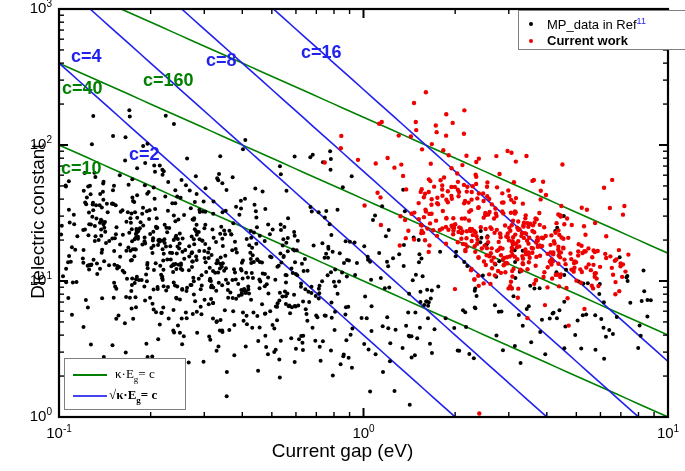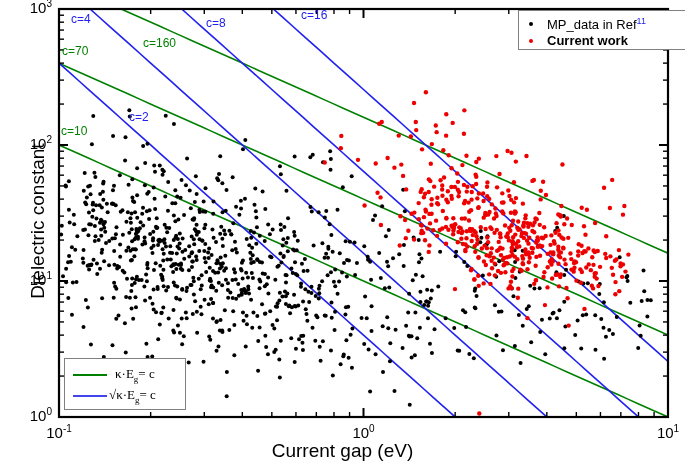--- a/index.html
+++ b/index.html
@@ -5,21 +5,21 @@
   html,body{margin:0;padding:0;background:#fff;}
   body{width:685px;height:471px;position:relative;overflow:hidden;
        font-family:"Liberation Sans",sans-serif;color:#000;}
   #fig{position:absolute;left:0;top:0;width:685px;height:471px;}
   .axis-title{position:absolute;font-size:19px;color:#000;white-space:nowrap;}
   #xtitle{left:0;top:440px;width:685px;text-align:center;}
   #ytitle{left:-92px;top:210px;width:260px;text-align:center;
           transform:rotate(-90deg);transform-origin:center center;}
   .ticklbl{position:absolute;font-size:15px;color:#000;white-space:nowrap;}
   .ticklbl sup{font-size:10px;vertical-align:super;}
-  .linelbl{position:absolute;font-size:12px;white-space:nowrap;font-weight:400;}
+  .linelbl{position:absolute;font-size:18px;white-space:nowrap;font-weight:700;margin-top:34px;}
   .lbl-green{color:#008000;}
   .lbl-blue{color:#2222ee;}
   .legbox{position:absolute;background:#fff;border:1px solid #808080;box-sizing:border-box;}
   #legend-data{left:518px;top:10px;width:170px;height:40px;}
   #legend-lines{left:64px;top:358px;width:122px;height:52px;}
   .legrow{position:absolute;display:flex;align-items:center;white-space:nowrap;}
   .legtxt{font-size:13px;color:#000;}
   .legtxt sup{font-size:9px;vertical-align:super;color:#2222ee;}
   .legtxt sub{font-size:9px;vertical-align:sub;}
   .dotmark{width:4px;height:4px;border-radius:50%;display:inline-block;}
@@ -1541,21 +1541,21 @@
       <div class="ticklbl" style="left: 52px; top: -2px; transform: translateX(-100%);">10<sup>3</sup></div>
       <div class="ticklbl" style="left: 52px; top: 134px; transform: translateX(-100%);">10<sup>2</sup></div>
       <div class="ticklbl" style="left: 52px; top: 270px; transform: translateX(-100%);">10<sup>1</sup></div>
       <div class="ticklbl" style="left: 52px; top: 406px; transform: translateX(-100%);">10<sup>0</sup></div>
     </div>
   <div id="linelabels">
       <div class="linelbl lbl-blue" style="left: 71px; top: 12px;">c=4</div>
       <div class="linelbl lbl-blue" style="left: 206px; top: 16px; text-align: center;">c=8</div>
       <div class="linelbl lbl-blue" style="left: 301px; top: 8px;">c=16</div>
       <div class="linelbl lbl-green" style="left: 143px; top: 36px;">c=160</div>
-      <div class="linelbl lbl-green" style="left: 62px; top: 44px;">c=70</div>
+      <div class="linelbl lbl-green" style="left: 62px; top: 44px;">c=40</div>
       <div class="linelbl lbl-blue" style="left: 129px; top: 110px;">c=2</div>
       <div class="linelbl lbl-green" style="left: 61px; top: 124px;">c=10</div>
     </div>
 
   <div class="legbox" id="legend-data">
     <div class="legrow" style="left:10px;top:5px;">
       <span class="dotmark" id="legdot1" style="background: rgb(0, 0, 0);"></span>
       <span class="legtxt" style="margin-left:14px;">
         <span>MP_data in Ref</span><sup>11</sup>
       </span>
@@ -1564,19 +1564,19 @@
       <span class="dotmark" id="legdot2" style="background: rgb(238, 0, 0);"></span>
       <span class="legtxt" style="margin-left:14px;font-weight:bold;">Current work</span>
     </div>
   </div>
 
   <div class="legbox" id="legend-lines">
     <div class="legrow" style="left:8px;top:7px;">
       <span class="linemark" id="legline1" style="background: rgb(0, 128, 0);"></span>
       <span class="legtxt" style="margin-left:8px;font-family:'Liberation Serif',serif;font-size:13px;"><span>κ·E</span><sub>g</sub><span>= c</span></span>
     </div>
-    <div class="legrow" style="left:8px;top:28px;">
+    <div class="legrow" style="left:8px;top:28px;font-weight:bold;">
       <span class="linemark" id="legline2" style="background: rgb(68, 68, 238);"></span>
       <span class="legtxt" style="margin-left:2px;font-family:'Liberation Serif',serif;font-size:13px;"><span>√κ·E</span><sub>g</sub><span>= c</span></span>
     </div>
   </div>
 
 </div>
 
 </body></html>

